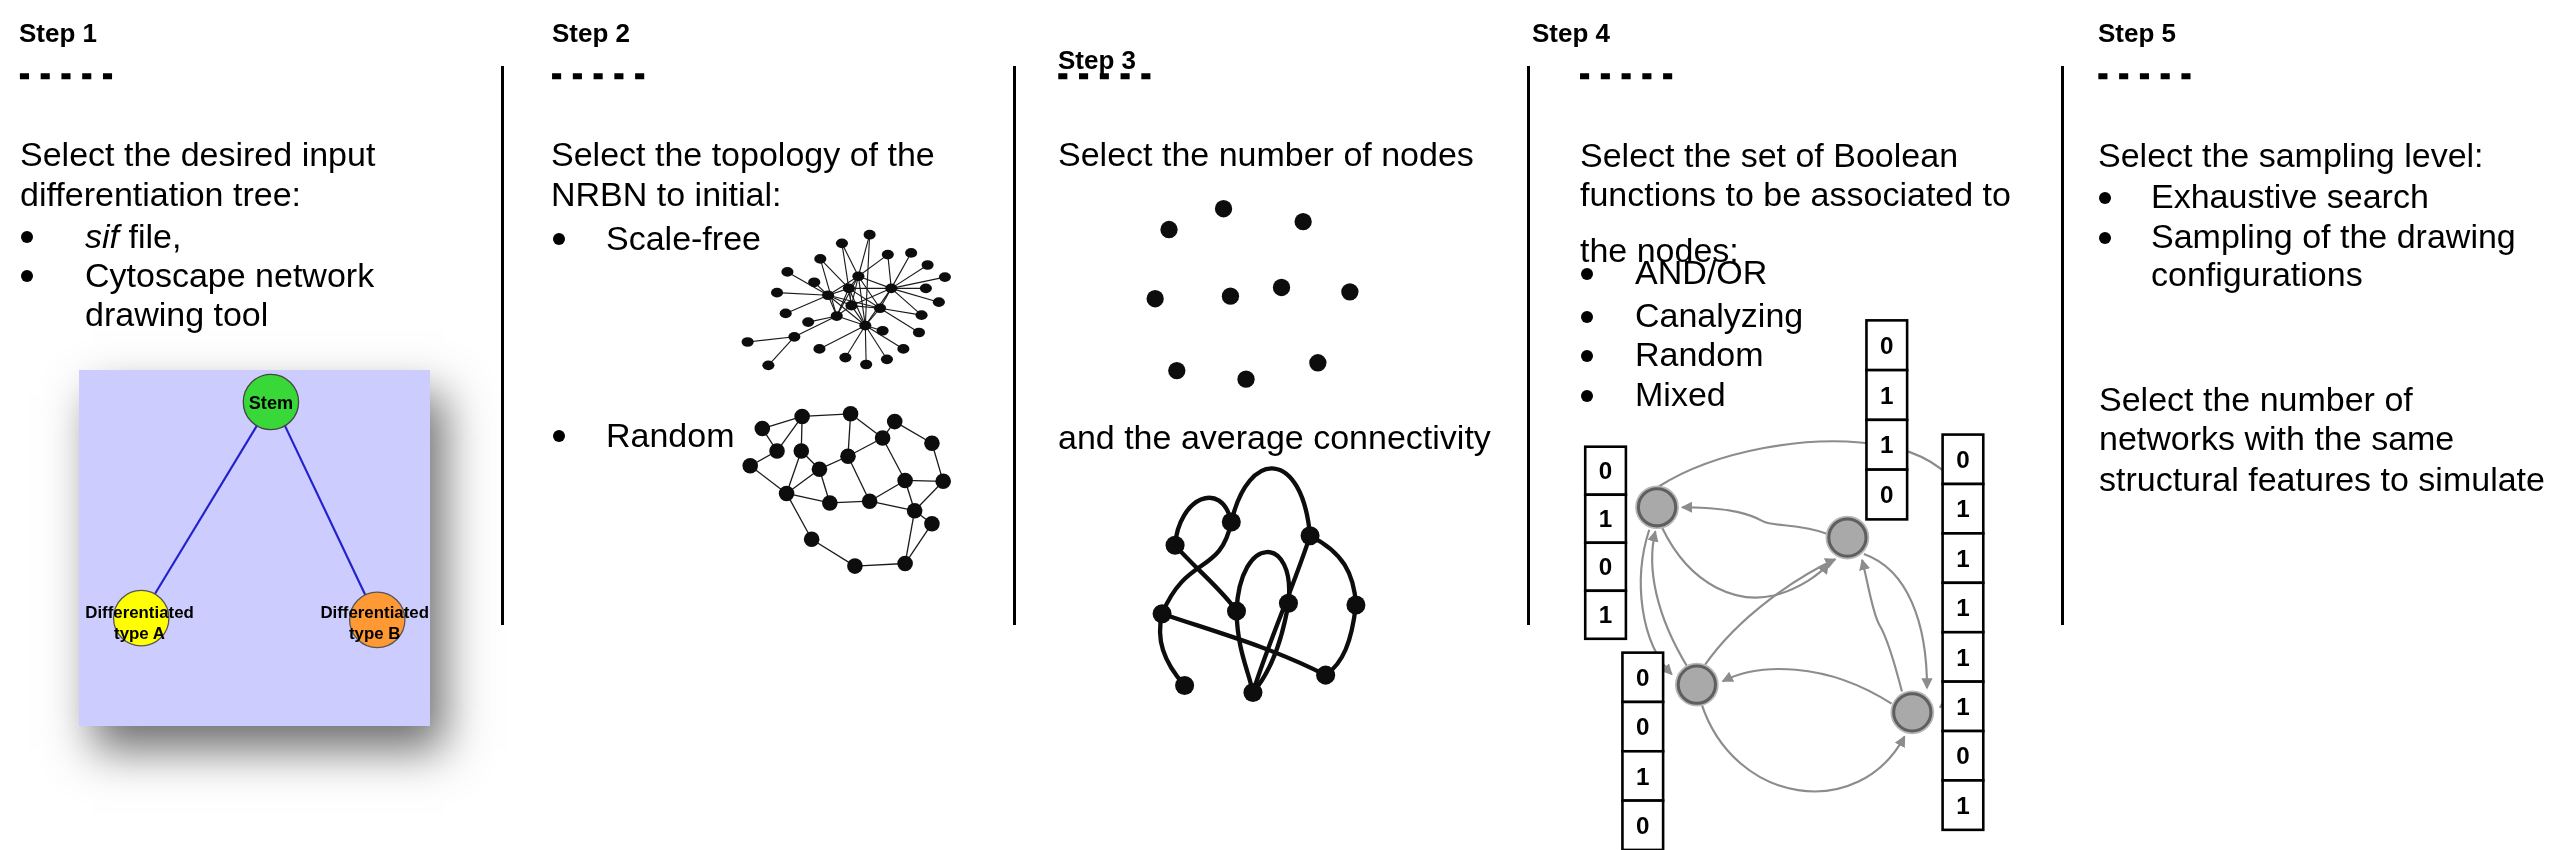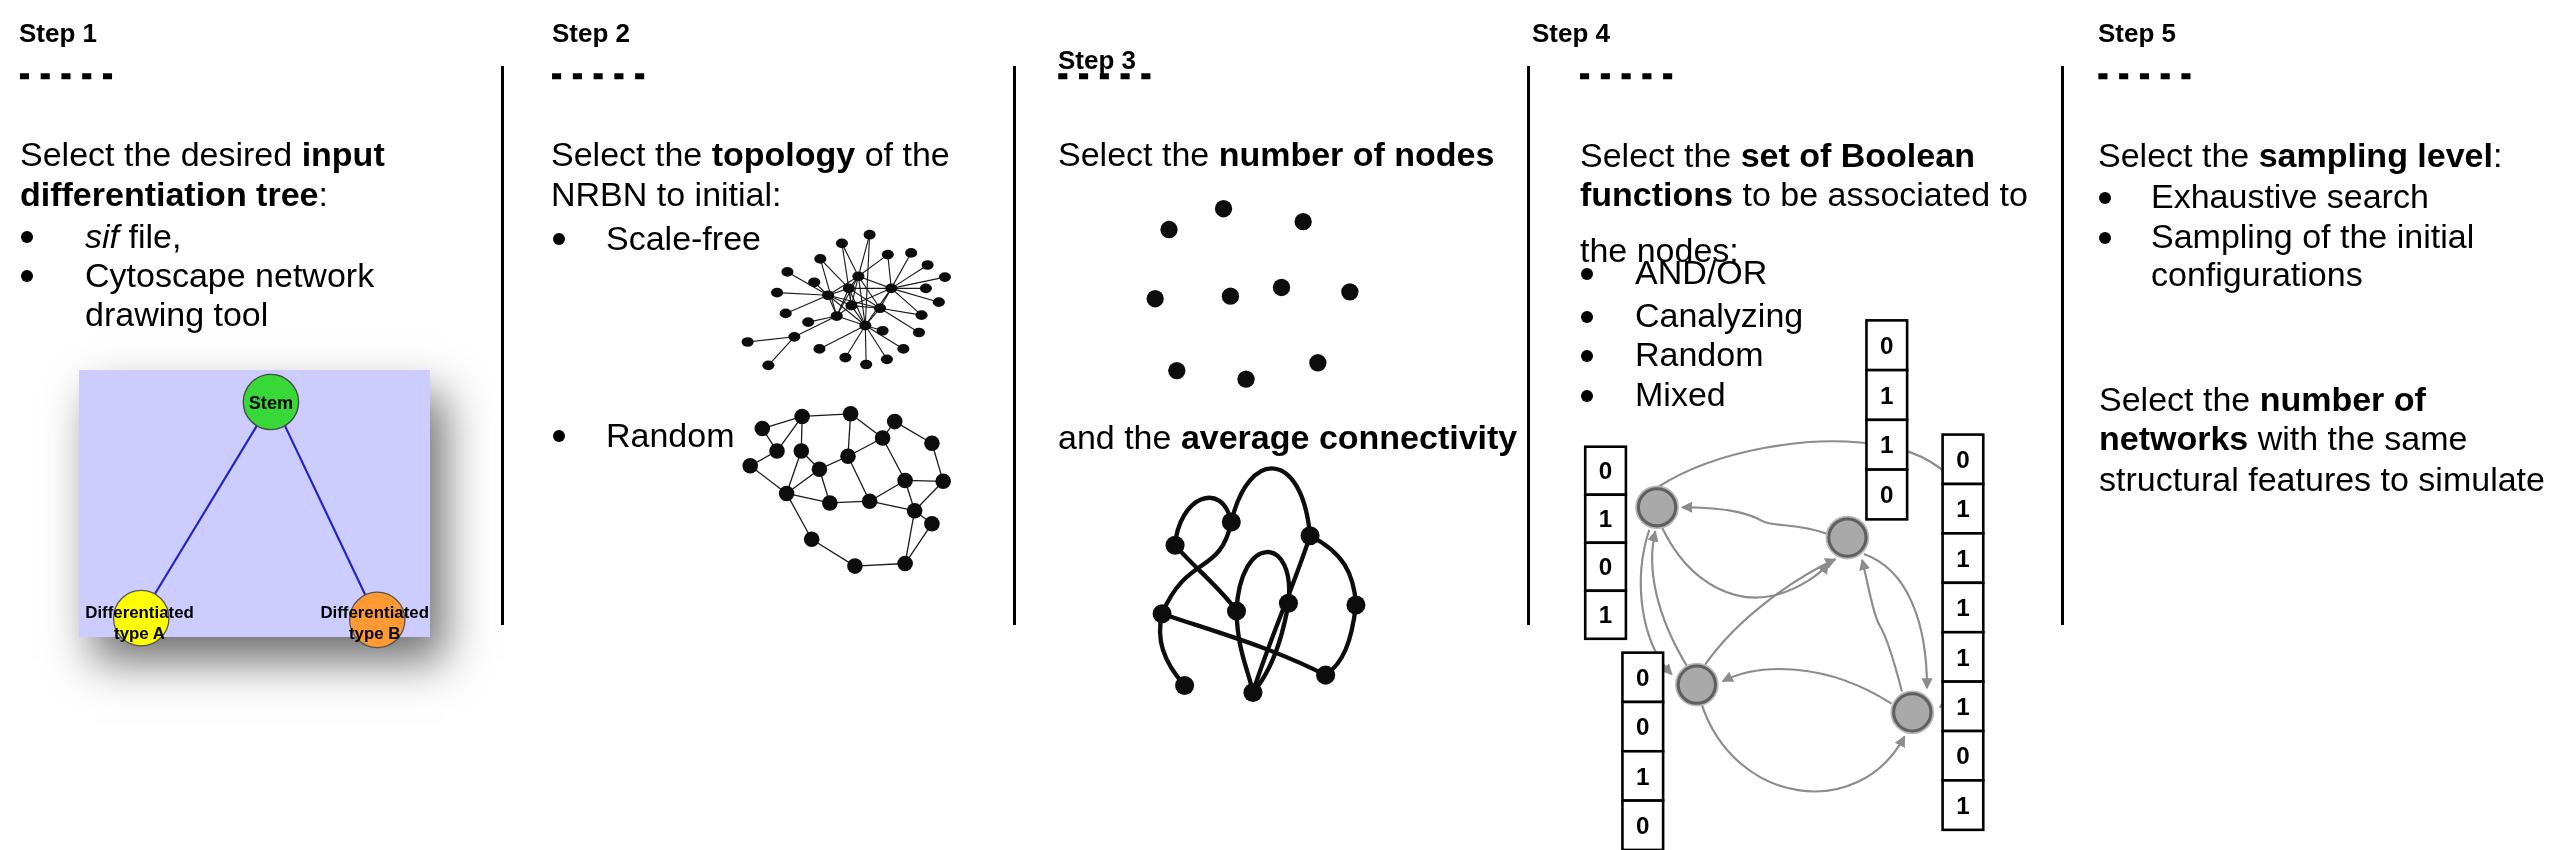--- a/index.html
+++ b/index.html
@@ -1,20 +1,20 @@
 <!DOCTYPE html>
 <html style="font-size:14px"><head>
 <meta charset="utf-8">
 <style>
   html,body{margin:0;padding:0;}
   body{width:2576px;height:851px;background:#ffffff;position:relative;overflow:hidden;
        font-family:"Liberation Sans",sans-serif;color:#000;}
   .t{position:absolute;white-space:nowrap;font-size:34px;line-height:34px;}
   .h{position:absolute;white-space:nowrap;font-size:26px;line-height:34px;font-weight:bold;}
-  b{font-weight:bold;}
+  b{font-weight:normal;}
   .dot{position:absolute;width:12px;height:12px;border-radius:50%;background:#000;}
   .sep{position:absolute;width:2.6px;background:#000;top:66px;height:559px;}
   svg{position:absolute;overflow:visible;}
 </style>
 </head>
 <body>
 
 <div class="sep" style="left:501px;"></div>
 <div class="sep" style="left:1013px;"></div>
 <div class="sep" style="left:1527px;"></div>
@@ -31,21 +31,21 @@
 </g>
 </svg>
 <div class="t" style="left:20px;top:137px;">Select the desired <b>input</b></div>
 <div class="t" style="left:20px;top:177px;"><b>differentiation tree</b>:</div>
 <div class="dot" style="left:21px;top:231px;"></div>
 <div class="t" style="left:85px;top:219px;"><i>sif</i> file,</div>
 <div class="dot" style="left:21px;top:270px;"></div>
 <div class="t" style="left:85px;top:258px;">Cytoscape network</div>
 <div class="t" style="left:85px;top:297px;">drawing tool</div>
 
-<div style="position:absolute;left:79px;top:370px;width:351px;height:267px;background:#ccccff;box-shadow:14px 24px 43px rgba(85,85,85,0.85);">
+<div style="position:absolute;left:79px;top:370px;width:351px;height:356px;background:#ccccff;box-shadow:14px 24px 43px rgba(85,85,85,0.85);">
 <svg width="351" height="281" viewBox="0 0 406 325">
   <line x1="206" y1="64" x2="86" y2="262" stroke="#2222cc" stroke-width="2.5"></line>
   <line x1="238" y1="64" x2="332" y2="262" stroke="#2222cc" stroke-width="2.5"></line>
   <circle cx="222" cy="37" r="32" fill="#38d838" stroke="#454545" stroke-width="1.5"></circle>
   <circle cx="72" cy="287" r="32" fill="#ffff00" stroke="#555555" stroke-width="1.5"></circle>
   <circle cx="345" cy="289" r="32" fill="#ff9933" stroke="#555555" stroke-width="1.5"></circle>
   <text x="222" y="45" font-size="21" font-weight="bold" text-anchor="middle">Stem</text>
   <text x="70" y="287" font-size="19.5" font-weight="bold" text-anchor="middle">Differentiated</text>
   <text x="70" y="311" font-size="19.5" font-weight="bold" text-anchor="middle">type A</text>
   <text x="342" y="287" font-size="19.5" font-weight="bold" text-anchor="middle">Differentiated</text>
@@ -336,18 +336,18 @@
 <div class="t" style="left:1635px;top:337px;">Random</div>
 <div class="dot" style="left:1581px;top:390px;"></div>
 <div class="t" style="left:1635px;top:377px;">Mixed</div>
 
 <div class="h" style="left:2098px;top:16.4px;">Step 5</div>
 
 <div class="t" style="left:2098px;top:138px;">Select the <b>sampling level</b>:</div>
 <div class="dot" style="left:2099px;top:192px;"></div>
 <div class="t" style="left:2151px;top:179px;">Exhaustive search</div>
 <div class="dot" style="left:2099px;top:232px;"></div>
-<div class="t" style="left:2151px;top:219px;">Sampling of the initial</div>
+<div class="t" style="left:2151px;top:219px;">Sampling of the drawing</div>
 <div class="t" style="left:2151px;top:257px;">configurations</div>
 <div class="t" style="left:2099px;top:382px;">Select the <b>number of</b></div>
 <div class="t" style="left:2099px;top:421px;"><b>networks</b> with the same</div>
 <div class="t" style="left:2099px;top:462px;">structural features to simulate</div>
 
 
 </body></html>

